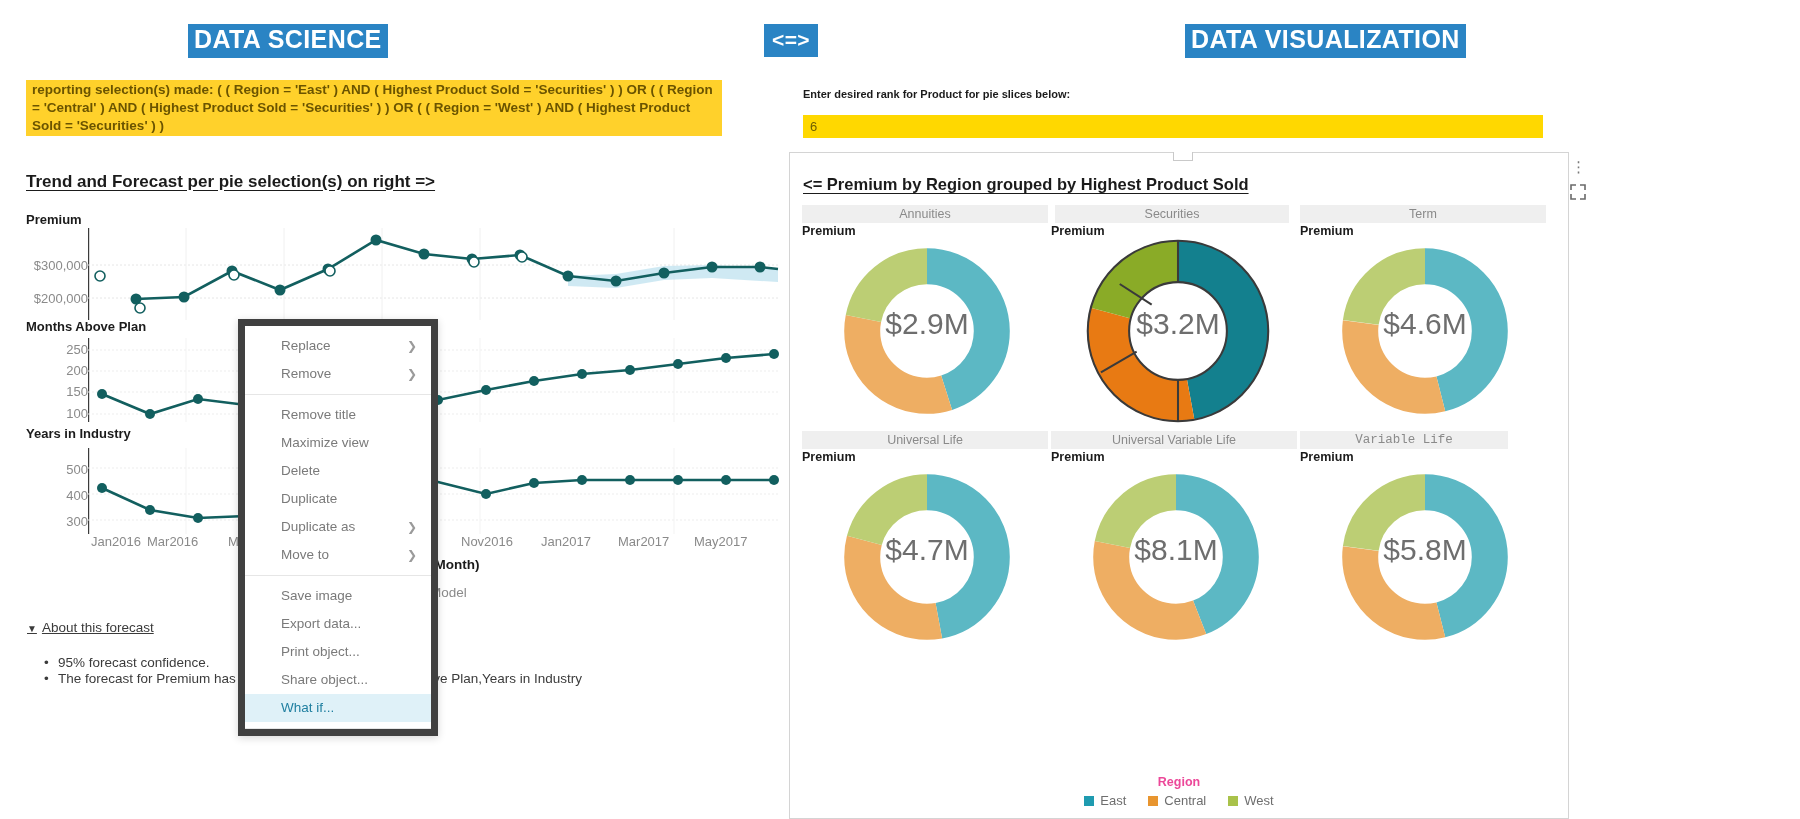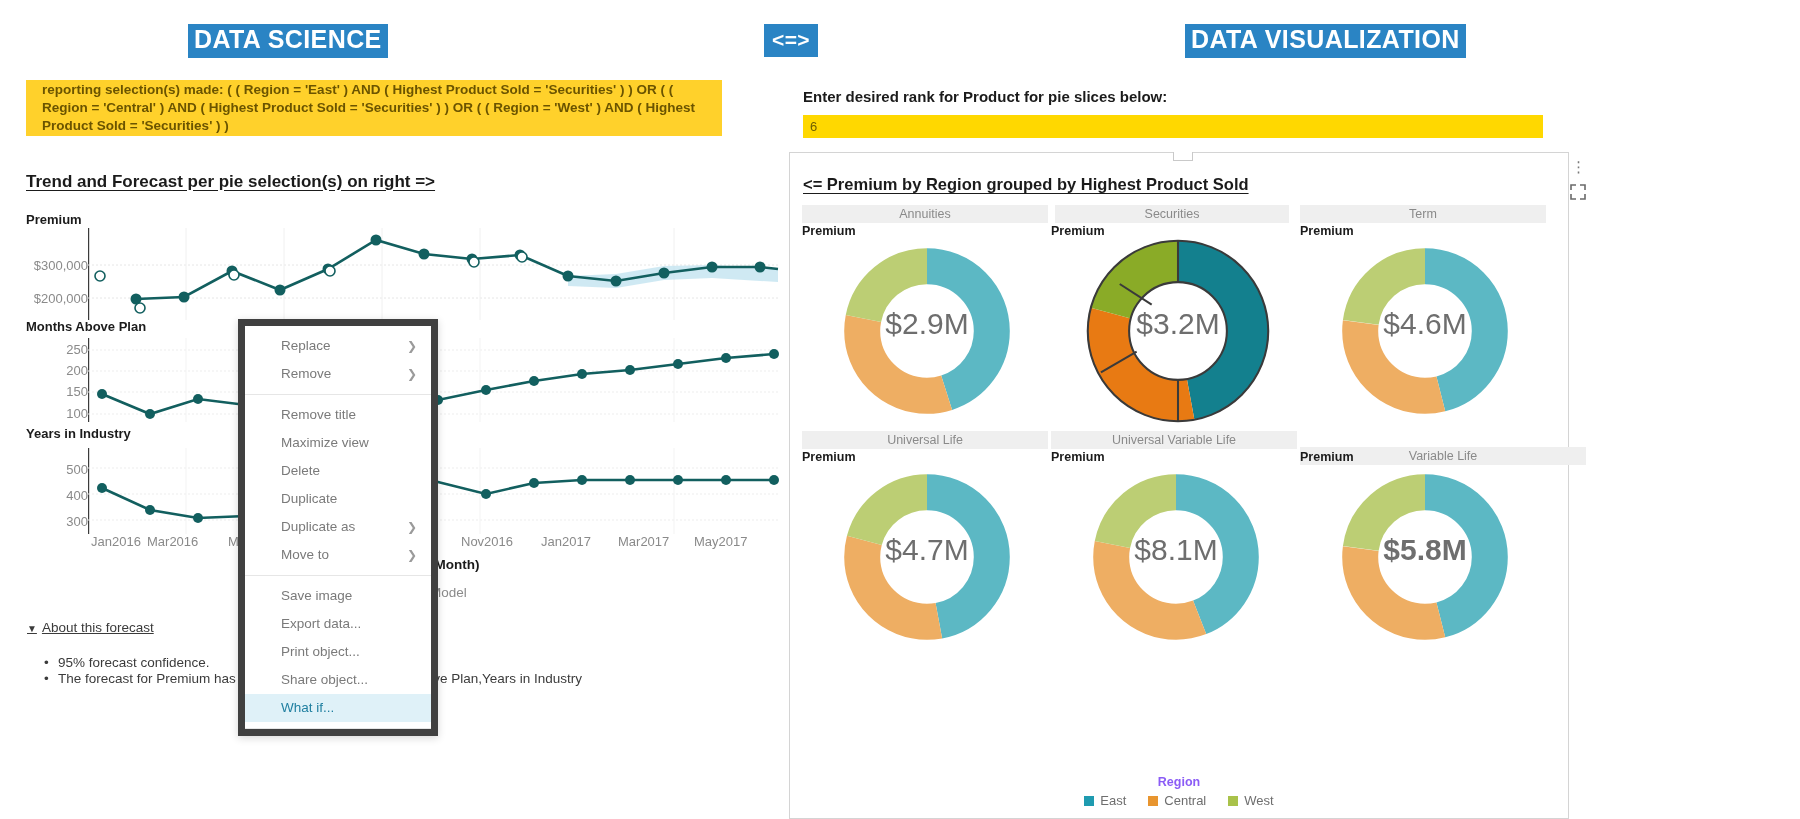--- a/index.html
+++ b/index.html
@@ -31,28 +31,28 @@
   
   #selection-banner {
     position: absolute;
     left: 26px; top: 80px;
     width: 696px;
     background: #ffd12b;
     color: #6b5400;
     font-size: 13.5px;
     font-weight: 700;
     line-height: 18px;
-    padding: 1px 16px;
+    padding: 1px 6px;
   }
 
   
   #rank-label {
     position: absolute;
     left: 803px; top: 88px;
-    font-size: 15px;
+    font-size: 11px;
     font-weight: 700;
     color: #1b1b1b;
   }
   #rank-input {
     position: absolute;
     left: 803px; top: 115px;
     width: 740px; height: 23px;
     background: #ffd800;
     border: none; outline: none;
     color: #6f6000;
@@ -160,21 +160,21 @@
     position: absolute; font-size: 12.5px; font-weight: 700; color: #1b1b1b;
   }
   .donut-wrap { position: absolute; }
   .donut-center {
     position: absolute; width: 100%; text-align: center;
     font-size: 30px; color: #6e6e6e;
   }
   #legend {
     position: absolute; left: 0; right: 0; bottom: 10px; text-align: center;
   }
-  #legend-title { font-size: 12.5px; font-weight: 700; color: #8b5cf6; margin-bottom: 4px; }
+  #legend-title { font-size: 12.5px; font-weight: 700; color: #ec4899; margin-bottom: 4px; }
   .legend-row { display: flex; justify-content: center; align-items: center; gap: 22px; }
   .legend-item { display: flex; align-items: center; gap: 6px; font-size: 13px; color: #6e6e6e; }
   .legend-swatch { width: 10px; height: 10px; display: inline-block; }
 </style>
 </head>
 <body>
 <div id="root">
 
 <div class="page-title" id="title-ds">DATA SCIENCE</div>
 <div class="page-title" id="title-swap">&lt;=&gt;</div>
@@ -395,21 +395,21 @@
     <svg viewBox="0 0 100 100" width="180" height="180">
       <circle cx="50" cy="50" r="36" fill="none" stroke="#5cb8c4" stroke-width="20" stroke-dasharray="104.0 122.2" transform="rotate(-90 50 50)"></circle>
       <circle cx="50" cy="50" r="36" fill="none" stroke="#eeae63" stroke-width="20" stroke-dasharray="70.1 156.1" stroke-dashoffset="-104.0" transform="rotate(-90 50 50)"></circle>
       <circle cx="50" cy="50" r="36" fill="none" stroke="#bcce74" stroke-width="20" stroke-dasharray="52.0 174.2" stroke-dashoffset="-174.2" transform="rotate(-90 50 50)"></circle>
     </svg>
     <div class="donut-center" style="top:66px;">$4.6M</div>
   </div>
 
   <div class="col-header" style="left:12px; top:278px; width:246px;">Universal Life</div>
   <div class="col-header" style="left:261px; top:278px; width:246px;">Universal Variable Life</div>
-  <div class="col-header" style="left:510px; top:294px; width:286px;">Variable Life</div>
+  <div class="col-header" style="left:510px; top:278px; width:208px;font-family:Liberation Mono, monospace;">Variable Life</div>
 
   <div class="premium-label" style="left:12px; top:297px;">Premium</div>
   <div class="premium-label" style="left:261px; top:297px;">Premium</div>
   <div class="premium-label" style="left:510px; top:297px;">Premium</div>
 
   <div class="donut-wrap" style="left:47px; top:314px; width:180px; height:180px;">
     <svg viewBox="0 0 100 100" width="180" height="180">
       <circle cx="50" cy="50" r="36" fill="none" stroke="#5cb8c4" stroke-width="20" stroke-dasharray="106.3 119.9" transform="rotate(-90 50 50)"></circle>
       <circle cx="50" cy="50" r="36" fill="none" stroke="#eeae63" stroke-width="20" stroke-dasharray="72.4 153.8" stroke-dashoffset="-106.3" transform="rotate(-90 50 50)"></circle>
       <circle cx="50" cy="50" r="36" fill="none" stroke="#bcce74" stroke-width="20" stroke-dasharray="47.5 178.7" stroke-dashoffset="-178.7" transform="rotate(-90 50 50)"></circle>
@@ -425,21 +425,21 @@
     </svg>
     <div class="donut-center" style="top:66px;">$8.1M</div>
   </div>
 
   <div class="donut-wrap" style="left:545px; top:314px; width:180px; height:180px;">
     <svg viewBox="0 0 100 100" width="180" height="180">
       <circle cx="50" cy="50" r="36" fill="none" stroke="#5cb8c4" stroke-width="20" stroke-dasharray="104.0 122.2" transform="rotate(-90 50 50)"></circle>
       <circle cx="50" cy="50" r="36" fill="none" stroke="#eeae63" stroke-width="20" stroke-dasharray="70.1 156.1" stroke-dashoffset="-104.0" transform="rotate(-90 50 50)"></circle>
       <circle cx="50" cy="50" r="36" fill="none" stroke="#bcce74" stroke-width="20" stroke-dasharray="52.0 174.2" stroke-dashoffset="-174.2" transform="rotate(-90 50 50)"></circle>
     </svg>
-    <div class="donut-center" style="top:66px;font-weight:bold;">$5.8M</div>
+    <div class="donut-center" style="top:66px;">$5.8M</div>
   </div>
 
   <div id="legend">
     <div id="legend-title">Region</div>
     <div class="legend-row">
       <div class="legend-item">
         <span class="legend-swatch" style="background:#1f9bb0;"></span>
         <span>East</span>
       </div>
       <div class="legend-item">

